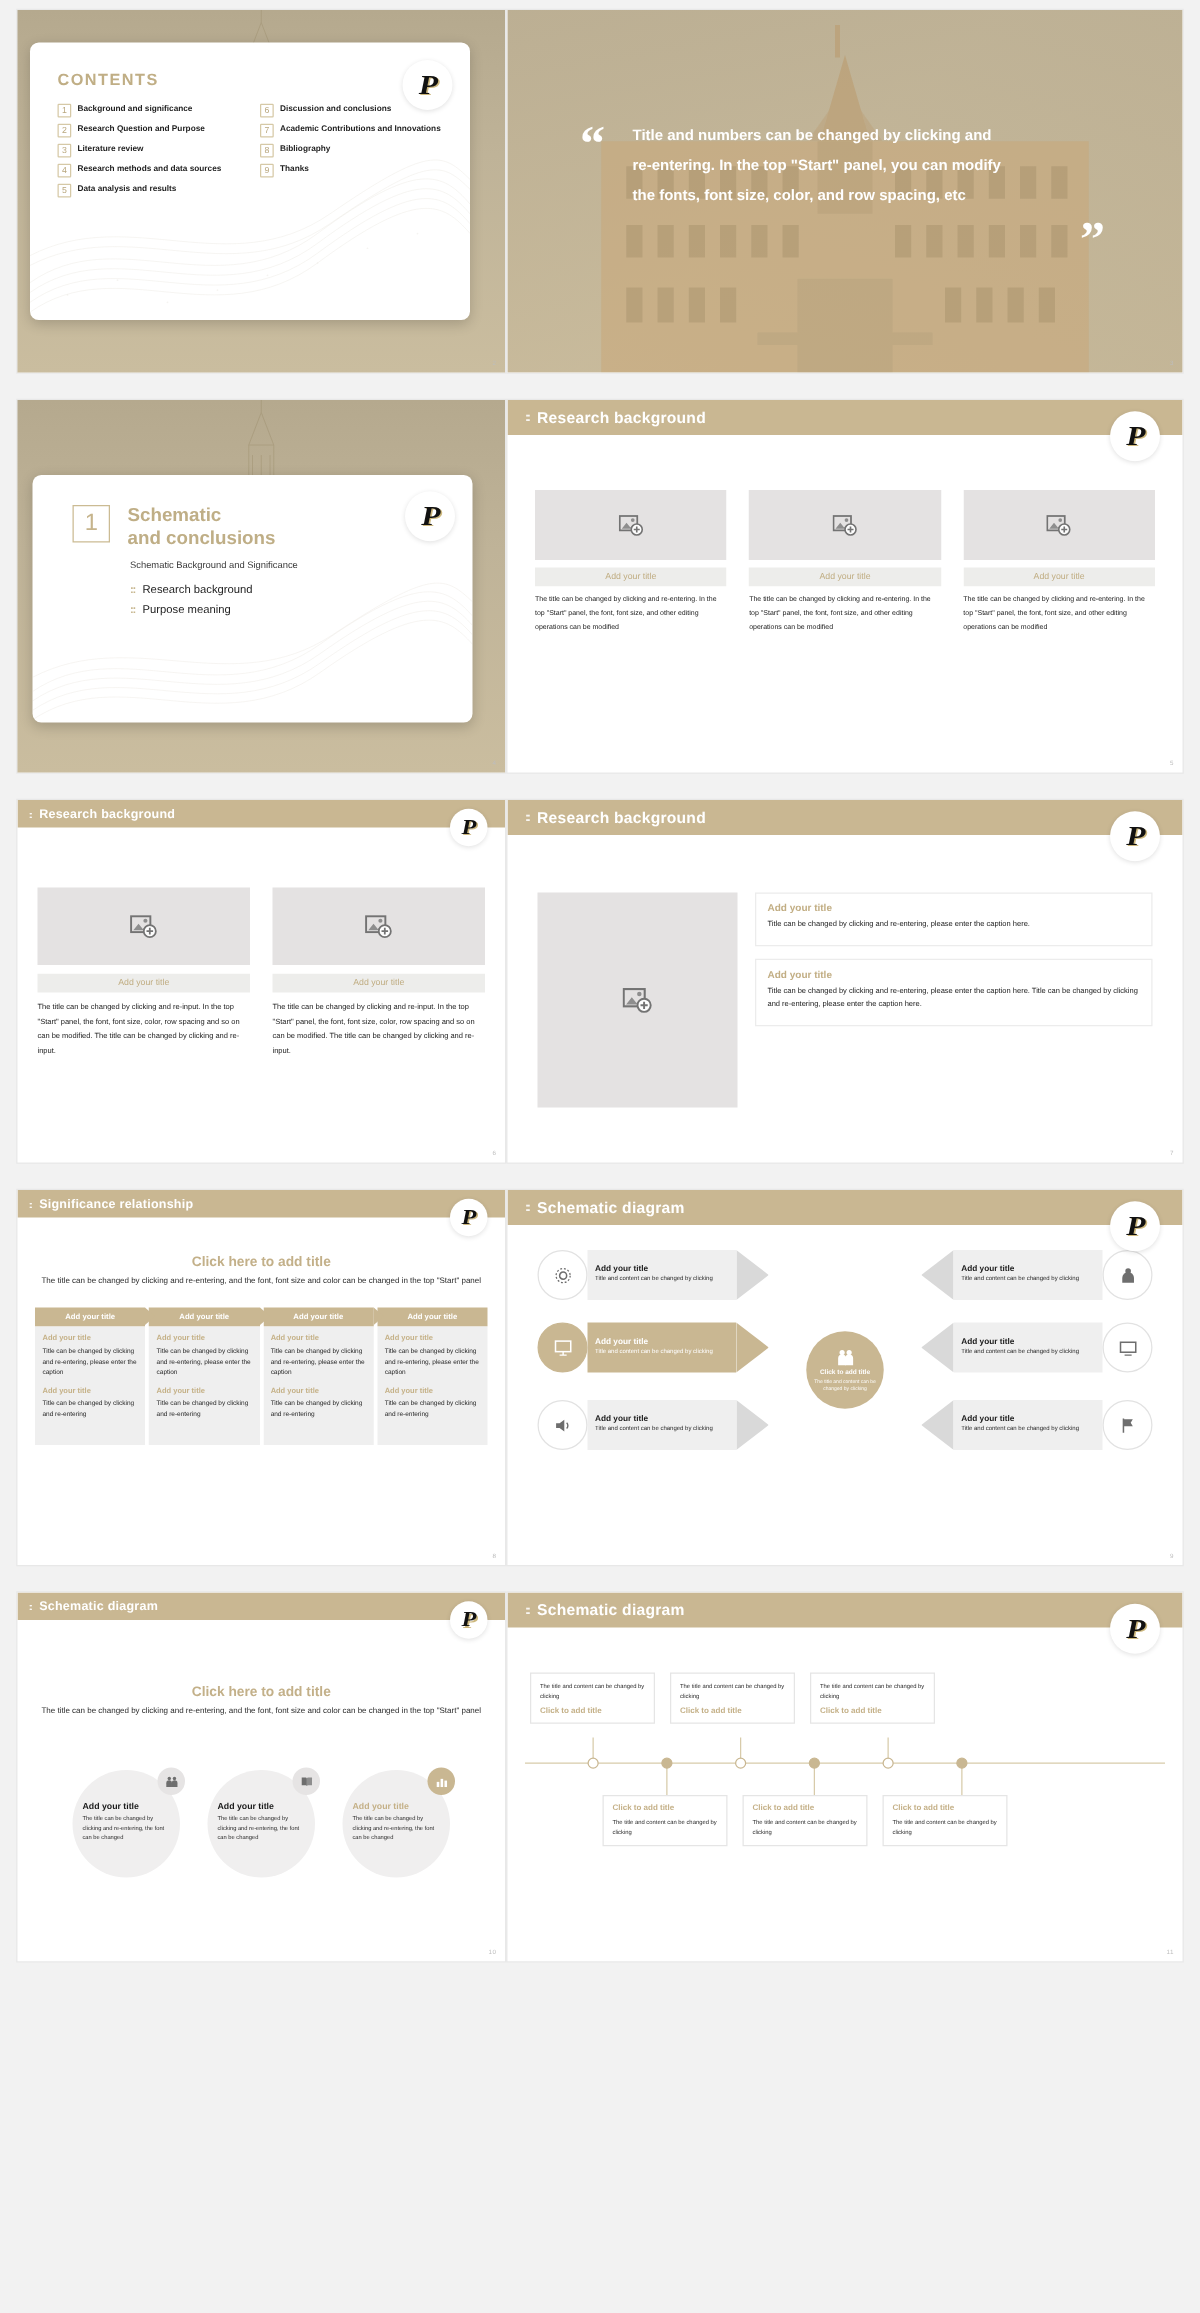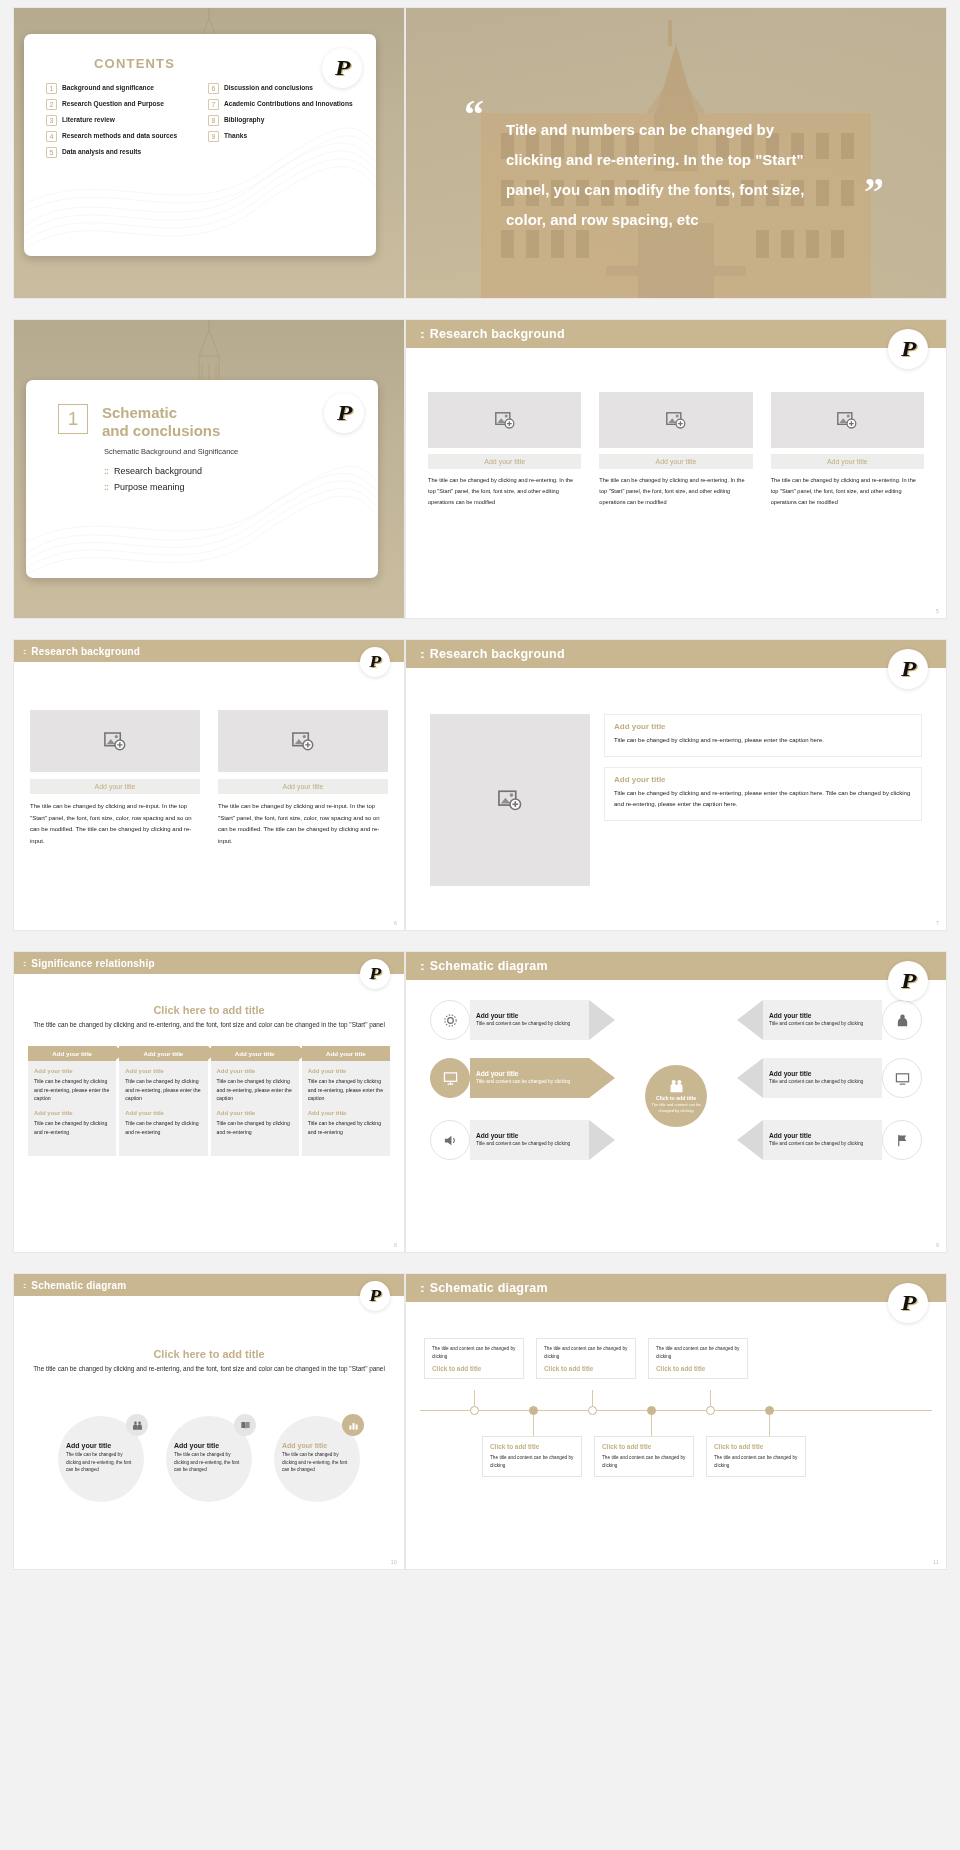--- a/index.html
+++ b/index.html
@@ -75,21 +75,20 @@
     text-shadow:1px 1px 0 #cdb87e;
     transform:scaleX(1.15);
   }
   .logo-badge.sm { width:30px; height:30px; }
   .logo-badge.sm .pglyph { font-size:17px; }
 
   
   .contents-title {
     font-size:13px; font-weight:bold; color:#c0ae85;
     letter-spacing:1.2px;
-    margin-left:48px;
   }
   .toc { display:grid; grid-template-columns:1fr 1fr; column-gap:14px; row-gap:0; }
   .toc-item { display:flex; align-items:flex-start; gap:5px; margin-bottom:5px; }
   .toc-num {
     width:11px; height:11px; flex:0 0 11px;
     border:1px solid #d6c9a6; border-radius:1px;
     font-size:7px; color:#b9a77e;
     display:flex; align-items:center; justify-content:center;
   }
   .toc-label { font-size:6.6px; font-weight:bold; color:#1d1d1d; line-height:1.35; padding-top:1px; }
@@ -102,22 +101,22 @@
       linear-gradient(140deg,#c7b595 0%, #d8c7a5 45%, #c2b190 100%);
   }
   .bldg { position:absolute; inset:0; opacity:.55; }
   .quote-mark {
     position:absolute; color:#fff; font-weight:bold;
     font-family:"Liberation Serif", serif; line-height:.7;
   }
   .qm-open { left:58px; top:93px; font-size:40px; }
   .qm-close{ right:62px; top:170px; font-size:40px; }
   .quote-text {
-    position:absolute; left:100px; top:107px; width:300px;
-    color:#fff; font-size:15px; font-weight:bold; line-height:2.0;
+    position:absolute; left:100px; top:88px; width:300px;
+    color:#fff; font-size:12px; font-weight:bold; line-height:2.0;
   }
 
   
   .sec-num {
     width:30px; height:30px; border:1.4px solid #cbbb93;
     display:flex;align-items:center;justify-content:center;
     font-size:19px; color:#c6b48c; font-weight:normal;
   }
   .sec-title { font-size:15px; font-weight:bold; color:#bfae86; line-height:1.18; }
   .sec-sub { font-size:7.5px; color:#3a3a3a; margin-top:8px; }

